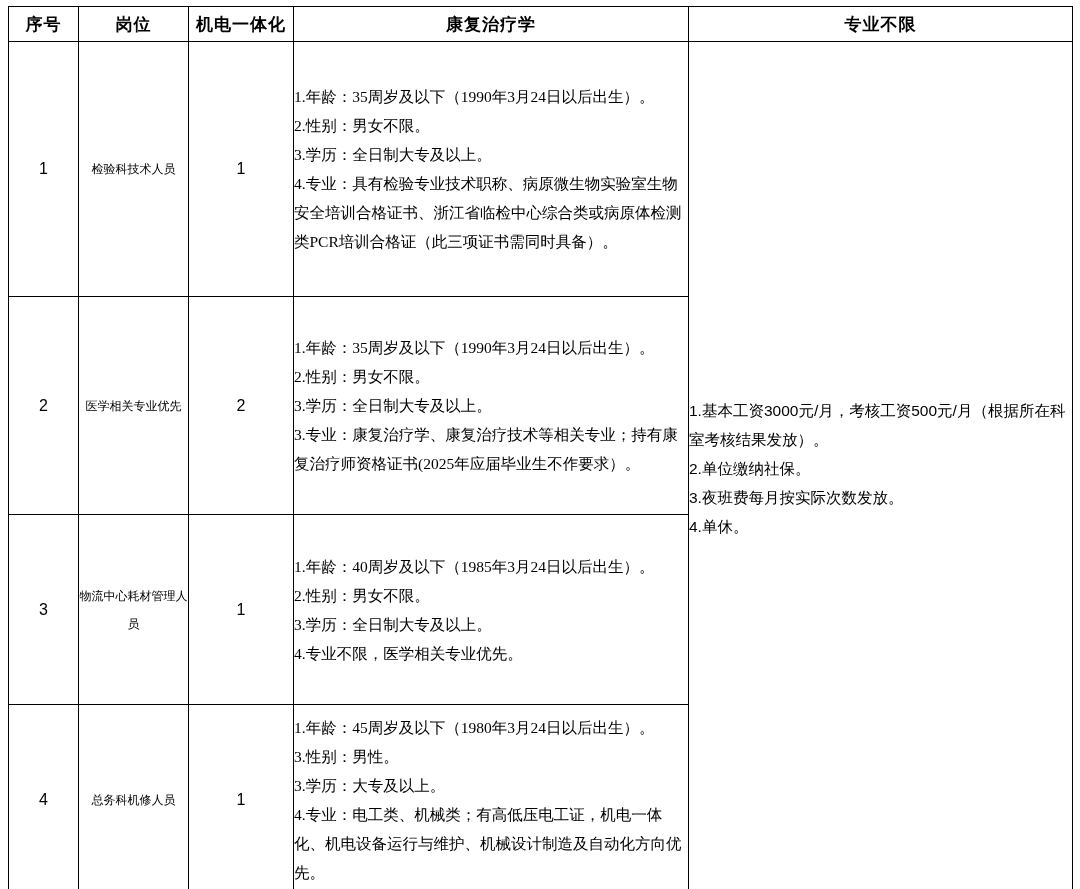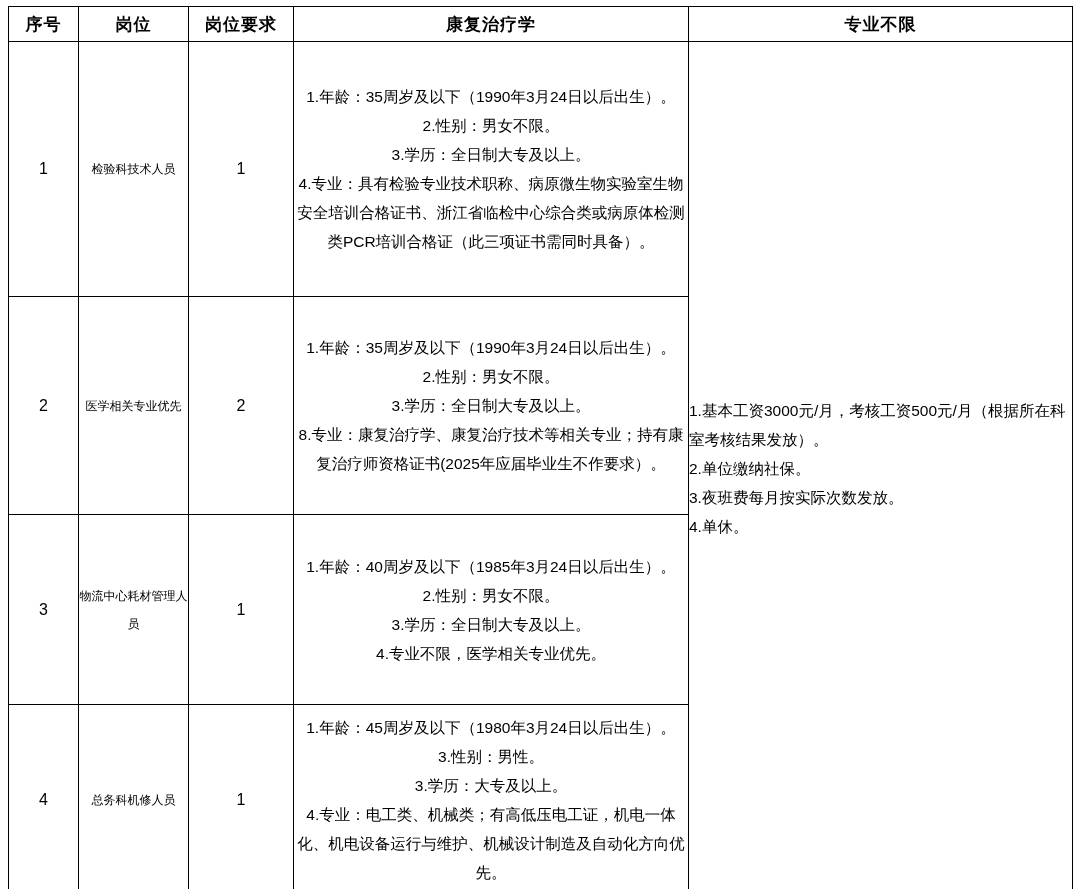--- a/index.html
+++ b/index.html
@@ -56,21 +56,22 @@
   }
   td.count {
     text-align: center;
     font-size: 16px;
   }
   td.req {
     vertical-align: top;
     font-size: 15.5px;
     line-height: 29px;
     padding: 10px 10px 10px 10px;
-    text-align: center;
+    text-align: left;
+    font-family: Liberation Serif, serif;
   }
   td.pay {
     vertical-align: top;
     font-size: 15.5px;
     line-height: 29px;
     padding: 10px 8px 10px 8px;
     text-align: left;
   }
   .req p, .pay p {
     margin: 0;
@@ -85,21 +86,21 @@
       <col class="c-index">
       <col class="c-post">
       <col class="c-count">
       <col class="c-req">
       <col class="c-pay">
     </colgroup>
     <thead>
       <tr>
         <th>序号</th>
         <th>岗位</th>
-        <th>岗位要求</th>
+        <th>机电一体化</th>
         <th>康复治疗学</th>
         <th>专业不限</th>
       </tr>
     </thead>
     <tbody>
       <tr style="height:255px;">
         <td class="idx">1</td>
         <td class="post">检验科技术人员</td>
         <td class="count">1</td>
         <td class="req">
@@ -116,21 +117,21 @@
         </td>
       </tr>
       <tr style="height:218px;">
         <td class="idx">2</td>
         <td class="post">医学相关专业优先</td>
         <td class="count">2</td>
         <td class="req">
           <p>1.年龄：35周岁及以下（1990年3月24日以后出生）。</p>
           <p>2.性别：男女不限。</p>
           <p>3.学历：全日制大专及以上。</p>
-          <p>8.专业：康复治疗学、康复治疗技术等相关专业；持有康复治疗师资格证书(2025年应届毕业生不作要求）。</p>
+          <p>3.专业：康复治疗学、康复治疗技术等相关专业；持有康复治疗师资格证书(2025年应届毕业生不作要求）。</p>
         </td>
       </tr>
       <tr style="height:190px;">
         <td class="idx">3</td>
         <td class="post">物流中心耗材管理人员</td>
         <td class="count">1</td>
         <td class="req">
           <p>1.年龄：40周岁及以下（1985年3月24日以后出生）。</p>
           <p>2.性别：男女不限。</p>
           <p>3.学历：全日制大专及以上。</p>

